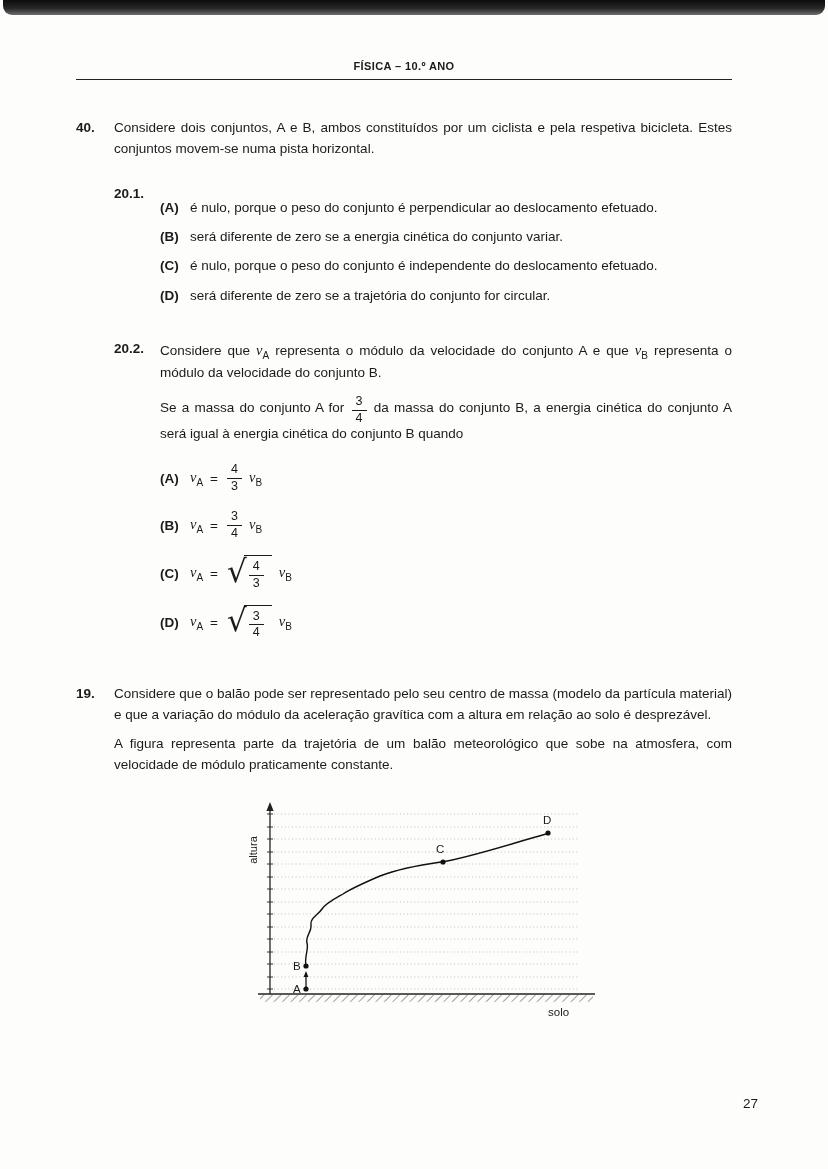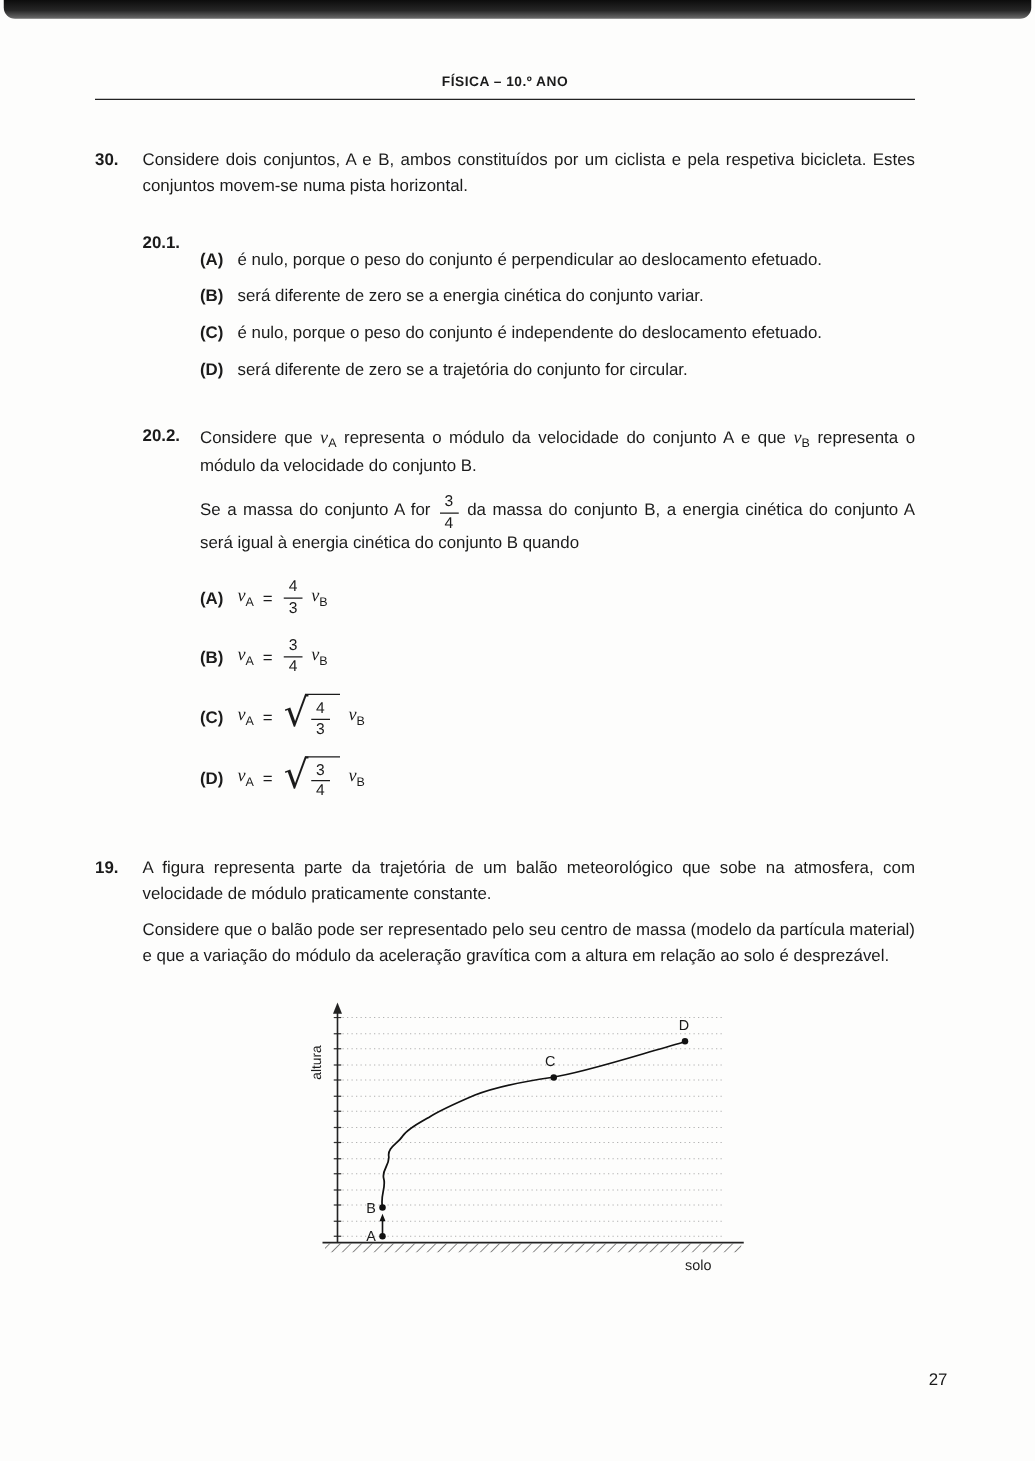--- a/index.html
+++ b/index.html
@@ -90,21 +90,21 @@
 <div class="scan-bar"></div>
 
 <div class="page-inner">
 
   <div class="doc-header">
     <div class="title">FÍSICA – 10.º ANO</div>
   </div>
   <hr class="header-rule">
 
   <div class="qrow">
-    <div class="qnum">30.</div>
+    <div class="qnum">40.</div>
     <div class="qbody">
       <p class="para">Considere dois conjuntos, A e B, ambos constituídos por um ciclista e pela respetiva bicicleta. Estes conjuntos movem-se numa pista horizontal.</p>
 
       <div class="subqrow">
         <div class="qnum">20.1.</div>
         <div class="qbody">
           <div class="options">
             <div class="opt">
               <span class="opt-label">(A)</span>
               <span class="opt-text">é nulo, porque o peso do conjunto é perpendicular ao deslocamento efetuado.</span>
@@ -201,22 +201,22 @@
 
           </div>
         </div>
       </div>
     </div>
   </div>
 
   <div class="qrow" style="margin-top:30px;">
     <div class="qnum">19.</div>
     <div class="qbody">
+      <p class="para">Considere que o balão pode ser representado pelo seu centro de massa (modelo da partícula material) e que a variação do módulo da aceleração gravítica com a altura em relação ao solo é desprezável.</p>
       <p class="para">A figura representa parte da trajetória de um balão meteorológico que sobe na atmosfera, com velocidade de módulo praticamente constante.</p>
-      <p class="para">Considere que o balão pode ser representado pelo seu centro de massa (modelo da partícula material) e que a variação do módulo da aceleração gravítica com a altura em relação ao solo é desprezável.</p>
     </div>
   </div>
 
   <div class="figure-wrap">
     <svg width="360" height="222" viewBox="0 0 360 222">
       <defs>
         <pattern id="hatch" width="6" height="9" patternUnits="userSpaceOnUse" patternTransform="rotate(45)">
           <line x1="0" y1="0" x2="0" y2="9" stroke="#444" stroke-width="1"></line>
         </pattern>
       </defs>

